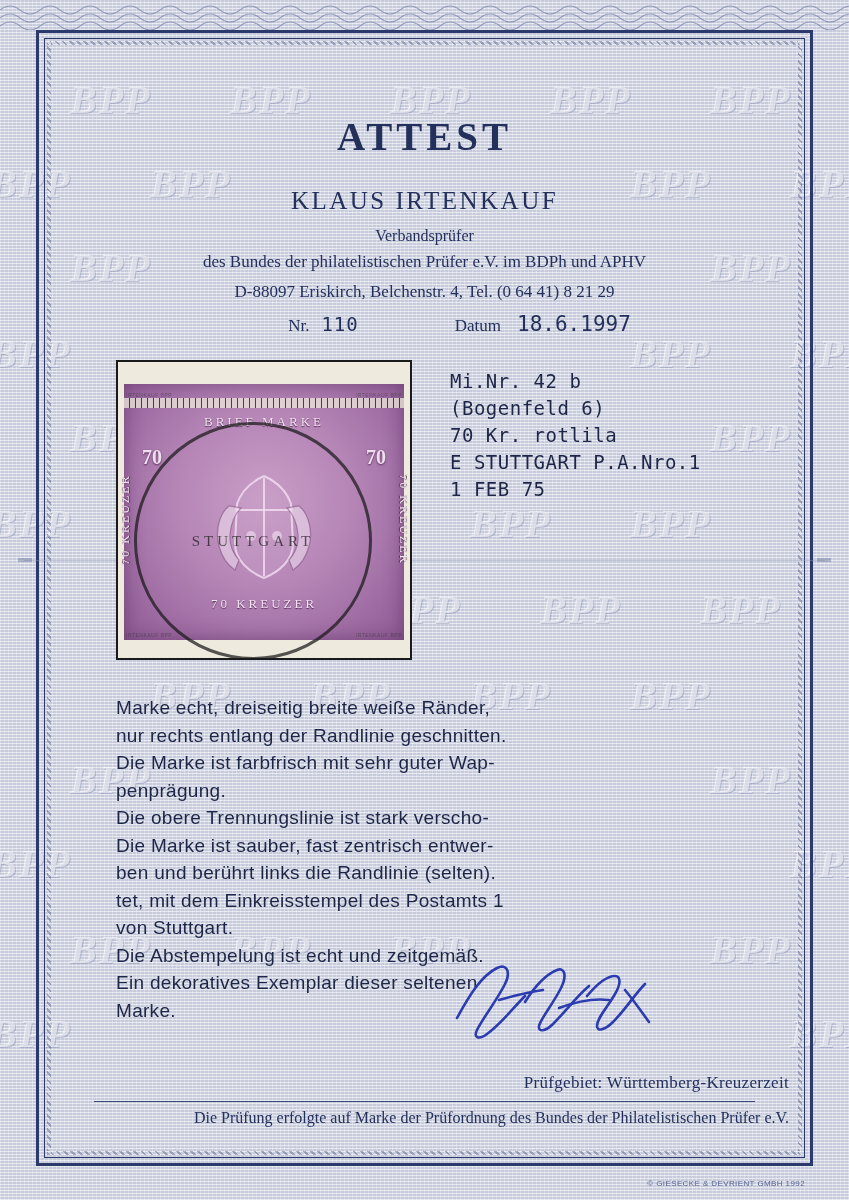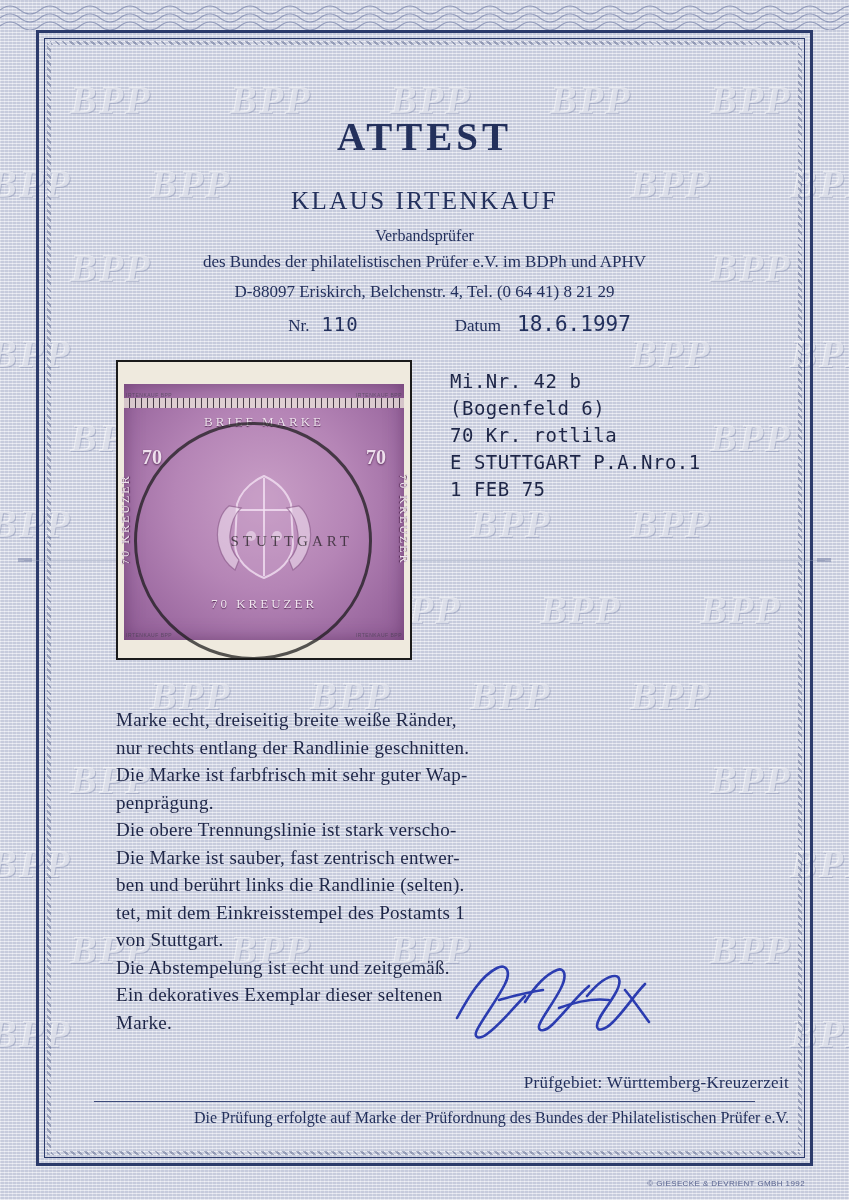--- a/index.html
+++ b/index.html
@@ -242,21 +242,21 @@
     height: 232px;
     border: 3px solid rgba(25,25,25,.85);
     border-radius: 50%;
     opacity: .85;
   }
   .cancel-text {
     position: absolute;
     left: 50%; top: 50%;
     transform: translate(-50%,-50%);
     width: 200px;
-    text-align: right;
+    text-align: center;
     color: rgba(20,20,20,.8);
     font-family: "Liberation Serif", serif;
     font-size: 15px;
     letter-spacing: 4px;
   }
   .stamp-microtext {
     position: absolute;
     font-size: 5px;
     color: rgba(60,60,70,.6);
     letter-spacing: .5px;
@@ -269,24 +269,24 @@
     top: 8px;
     right: 0;
     font-family: "DejaVu Sans Mono", monospace;
     font-size: 19px;
     line-height: 27px;
     color: #1e2647;
     letter-spacing: .5px;
   }
 
   .body-text {
-    margin-top: 34px;
+    margin-top: 22px;
     padding-left: 56px;
     padding-right: 24px;
-    font-family: Liberation Serif, serif;
+    font-family: Liberation Sans, sans-serif;
     font-size: 19px;
     line-height: 27.5px;
     color: #1e2647;
     letter-spacing: .3px;
   }
 
   .signature {
     position: absolute;
     right: 120px;
     bottom: 96px;

